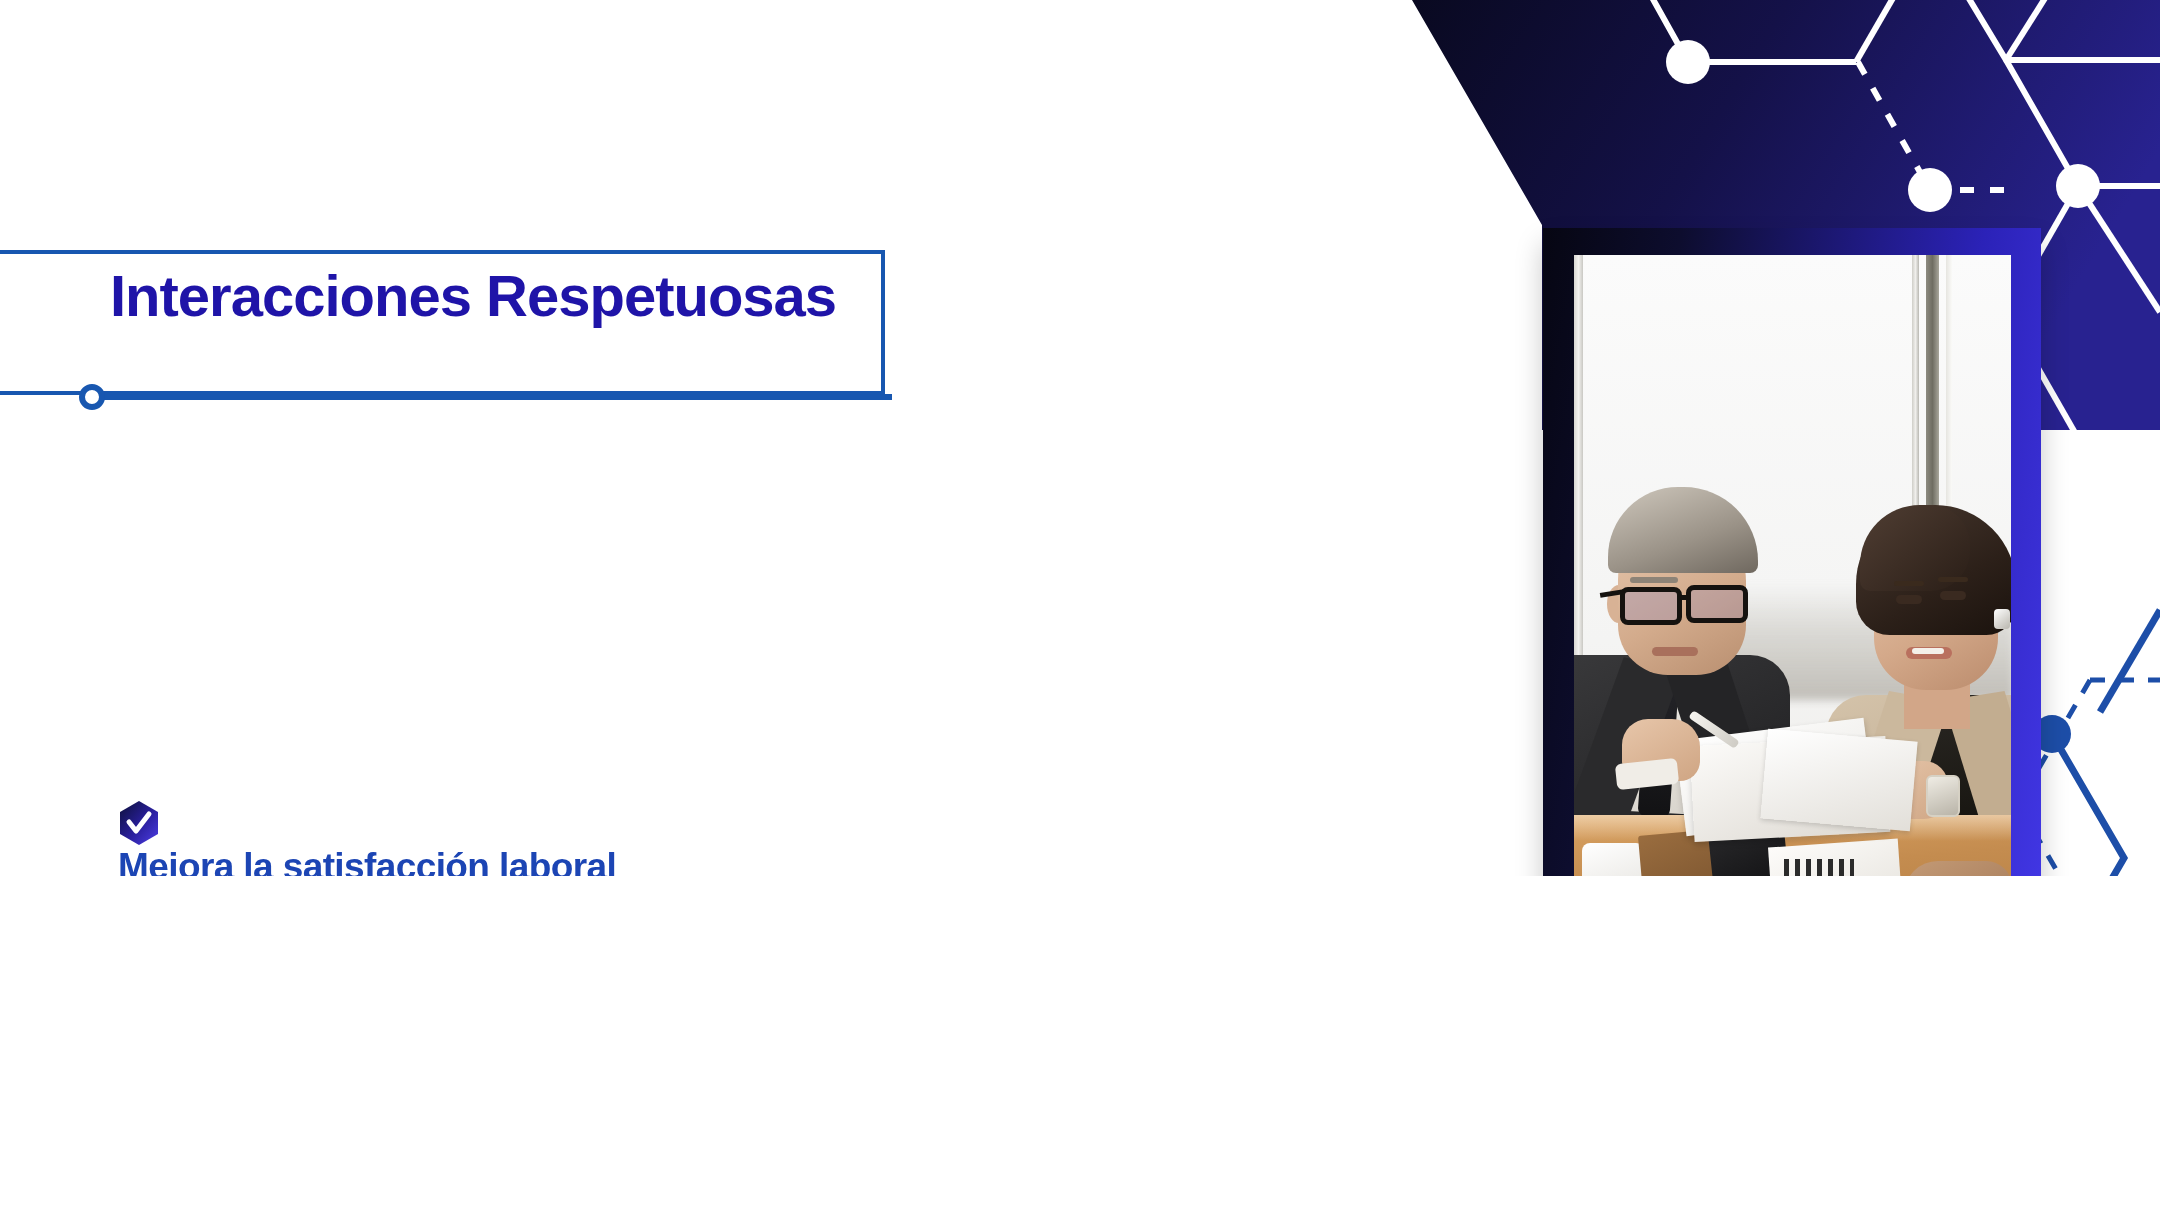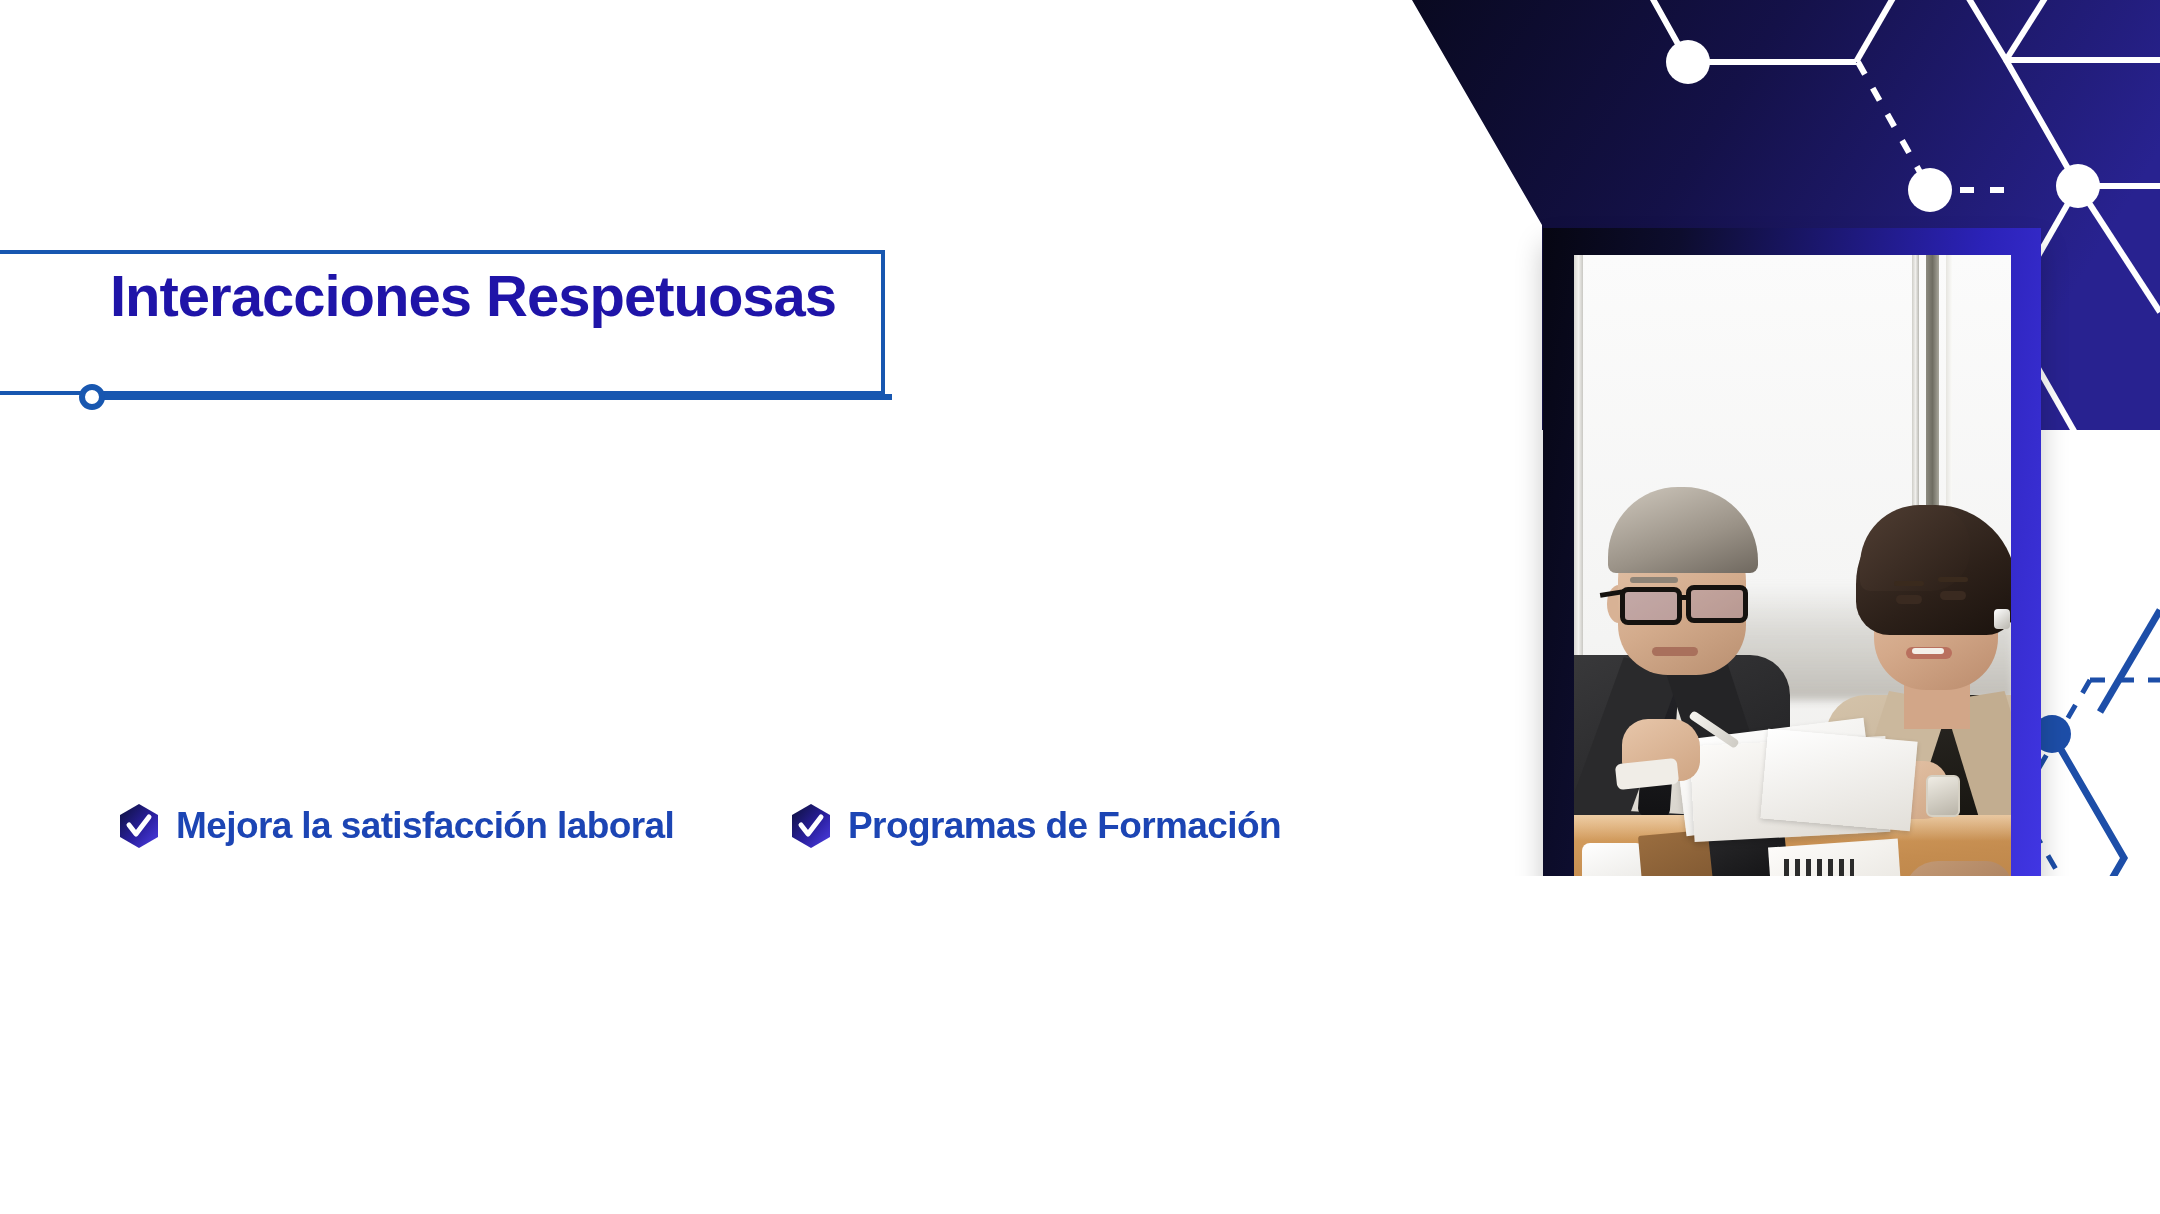--- a/index.html
+++ b/index.html
@@ -39,21 +39,21 @@
   }
   .title-rule-dot {
     position:absolute;
     left:79px; top:384px;
     width:26px; height:26px;
     border-radius:50%;
     border:6px solid #1857b0;
     background:#ffffff;
   }
   .bullet-col { display:flex; flex-direction:column; }
-  .bullet-item { display:flex; align-items:center; height:52px; }
+  .bullet-item { display:flex; align-items:flex-start; height:52px;flex-direction:column; }
   .hex {
     width:42px; height:46px; flex:0 0 42px;
     position:relative; margin-right:16px;
   }
   .hex svg { display:block; width:42px; height:46px; }
   .bullet-label {
     font-size:37px;
     font-weight:bold;
     color:#1c45b4;
     letter-spacing:-0.6px;
@@ -359,28 +359,17 @@
           <polygon points="21,1 40,12 40,34 21,45 2,34 2,12" fill="url(#hg1)"></polygon>
           <polyline points="11,22 18,31 31,14" fill="none" stroke="#ffffff" stroke-width="5" stroke-linecap="round" stroke-linejoin="round"></polyline>
         </svg>
       </span>
       <span class="bullet-label">Mejora la satisfacción laboral</span>
     </div>
 
 
   </div>
 
-  <div class="bullet-col col-right">
-    <div class="bullet-item">
-      <span class="hex">
-        <svg viewBox="0 0 42 46">
-          <polygon points="21,1 40,12 40,34 21,45 2,34 2,12" fill="url(#hg1)"></polygon>
-          <polyline points="11,22 18,31 31,14" fill="none" stroke="#ffffff" stroke-width="5" stroke-linecap="round" stroke-linejoin="round"></polyline>
-        </svg>
-      </span>
-      <span class="bullet-label">Programas de Formación</span>
-    </div>
-  </div>
 
   <div class="bottom-rule"></div>
   <div class="bottom-dot"></div>
 
 </div>
 
 </body></html>

